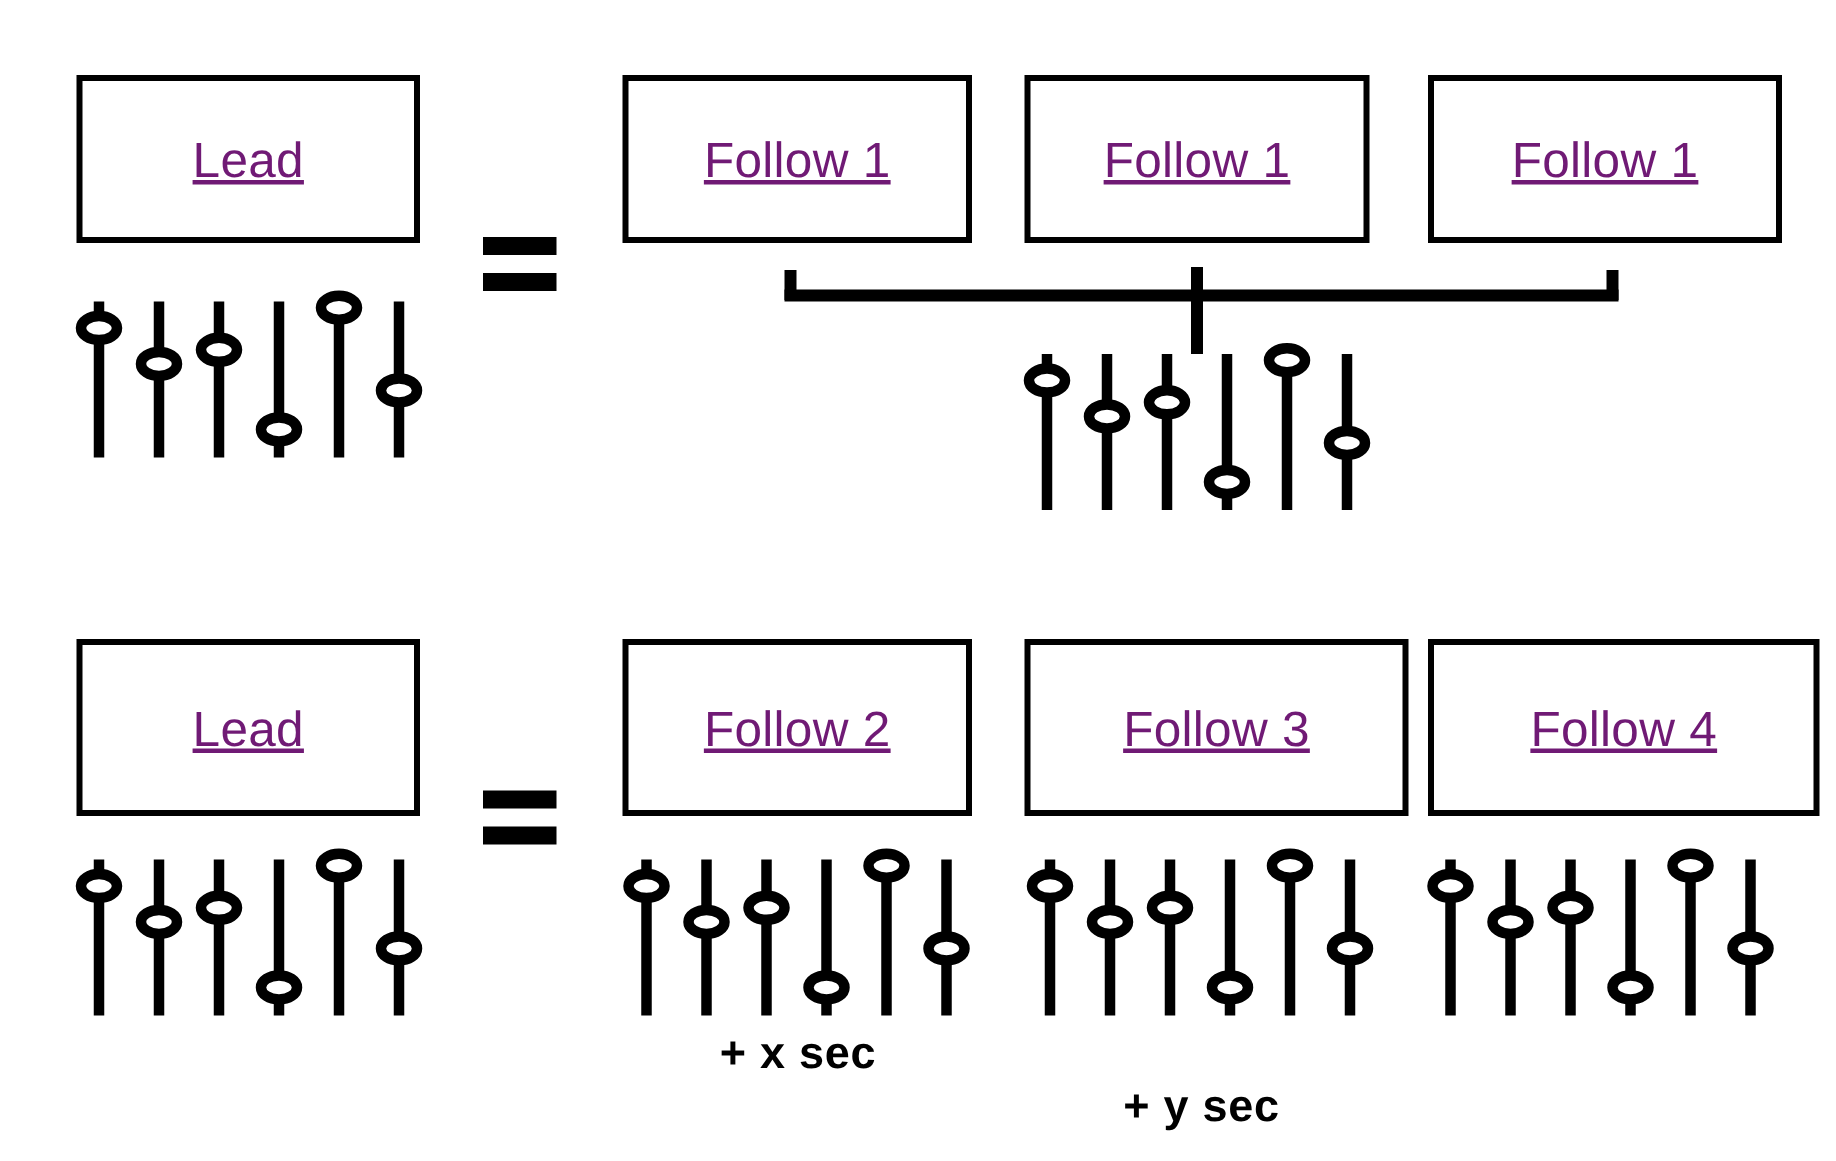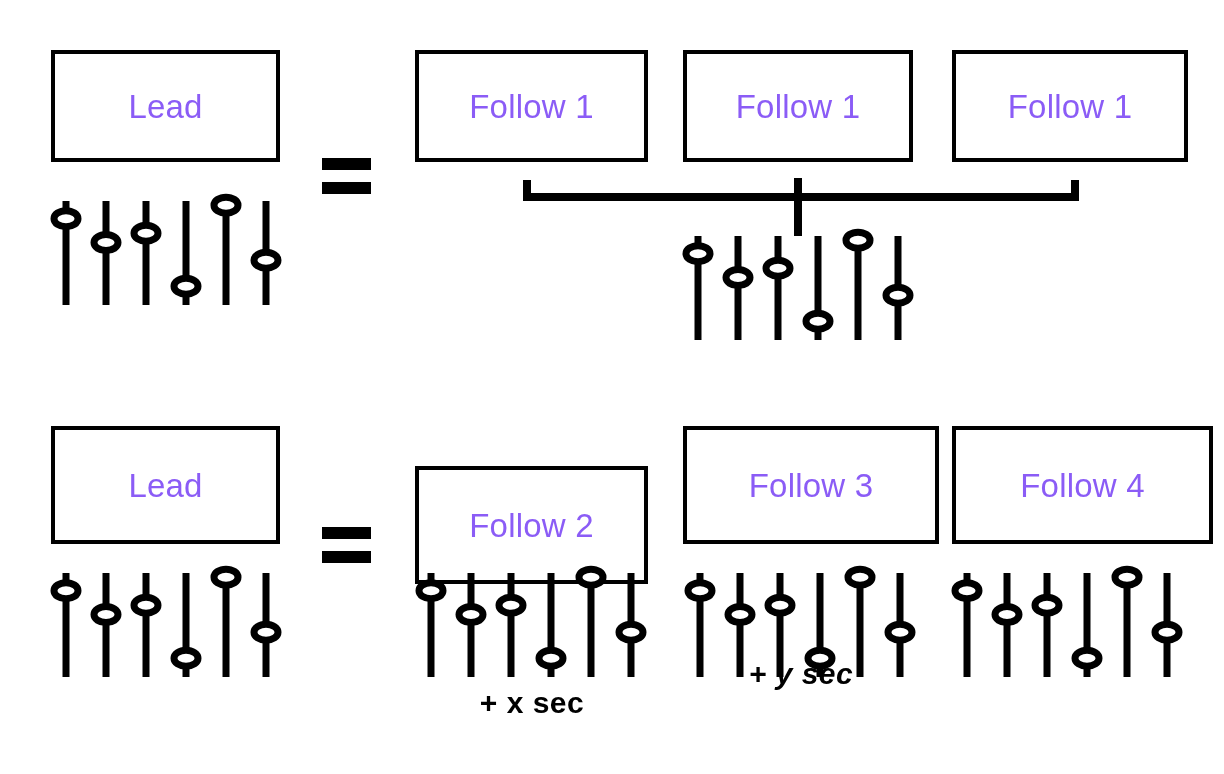--- a/index.html
+++ b/index.html
@@ -33,22 +33,23 @@
     background: #ffffff;
     display: flex;
     align-items: center;
     justify-content: center;
   }
   .node-label {
     font-size: 33px;
     font-weight: 400;
     letter-spacing: 0.2px;
     line-height: 1;
-    color: #8b5cf6;
+    color: #701a75;
     white-space: nowrap;
+    text-decoration: underline;
   }
 
   
   .equals-sign {
     position: absolute;
     width: 49px;
     height: 36px;
   }
   .equals-sign .bar {
     position: absolute;
@@ -193,21 +194,21 @@
           <ellipse cx="214" cy="62.279999999999994" rx="12" ry="8" fill="#ffffff" stroke="#000000" stroke-width="7"></ellipse>
         </g>
     </svg>
   </div>
 
   <div class="equals-sign" style="left:322px; top:527px;">
     <div class="bar top"></div>
     <div class="bar bottom"></div>
   </div>
 
-  <div class="node-box" style="left:415px; top:426px; width:233px; height:118px;margin-top:40px;">
+  <div class="node-box" style="left:415px; top:426px; width:233px; height:118px;">
     <span class="node-label">Follow 2</span>
   </div>
   <div class="slider-bank" style="left:417px; top:570px;">
     <svg viewBox="0 0 230 110">
       <g class="bank">
           <line x1="14" y1="3" x2="14" y2="107" stroke="#000000" stroke-width="7" stroke-linecap="butt"></line>
           <ellipse cx="14" cy="20.68" rx="12" ry="8" fill="#ffffff" stroke="#000000" stroke-width="7"></ellipse>
           <line x1="54" y1="3" x2="54" y2="107" stroke="#000000" stroke-width="7" stroke-linecap="butt"></line>
           <ellipse cx="54" cy="44.6" rx="12" ry="8" fill="#ffffff" stroke="#000000" stroke-width="7"></ellipse>
           <line x1="94" y1="3" x2="94" y2="107" stroke="#000000" stroke-width="7" stroke-linecap="butt"></line>
@@ -237,21 +238,21 @@
           <ellipse cx="94" cy="35.24" rx="12" ry="8" fill="#ffffff" stroke="#000000" stroke-width="7"></ellipse>
           <line x1="134" y1="3" x2="134" y2="107" stroke="#000000" stroke-width="7" stroke-linecap="butt"></line>
           <ellipse cx="134" cy="88.28" rx="12" ry="8" fill="#ffffff" stroke="#000000" stroke-width="7"></ellipse>
           <line x1="174" y1="3" x2="174" y2="107" stroke="#000000" stroke-width="7" stroke-linecap="butt"></line>
           <ellipse cx="174" cy="7.16" rx="12" ry="8" fill="#ffffff" stroke="#000000" stroke-width="7"></ellipse>
           <line x1="214" y1="3" x2="214" y2="107" stroke="#000000" stroke-width="7" stroke-linecap="butt"></line>
           <ellipse cx="214" cy="62.279999999999994" rx="12" ry="8" fill="#ffffff" stroke="#000000" stroke-width="7"></ellipse>
         </g>
     </svg>
   </div>
-  <div class="offset-caption" style="left:686px; top:659px;font-style:italic;">+ y sec</div>
+  <div class="offset-caption" style="left:686px; top:723px;">+ y sec</div>
 
   <div class="node-box" style="left:952px; top:426px; width:261px; height:118px;">
     <span class="node-label">Follow 4</span>
   </div>
   <div class="slider-bank" style="left:953px; top:570px;">
     <svg viewBox="0 0 230 110">
       <g class="bank">
           <line x1="14" y1="3" x2="14" y2="107" stroke="#000000" stroke-width="7" stroke-linecap="butt"></line>
           <ellipse cx="14" cy="20.68" rx="12" ry="8" fill="#ffffff" stroke="#000000" stroke-width="7"></ellipse>
           <line x1="54" y1="3" x2="54" y2="107" stroke="#000000" stroke-width="7" stroke-linecap="butt"></line>

